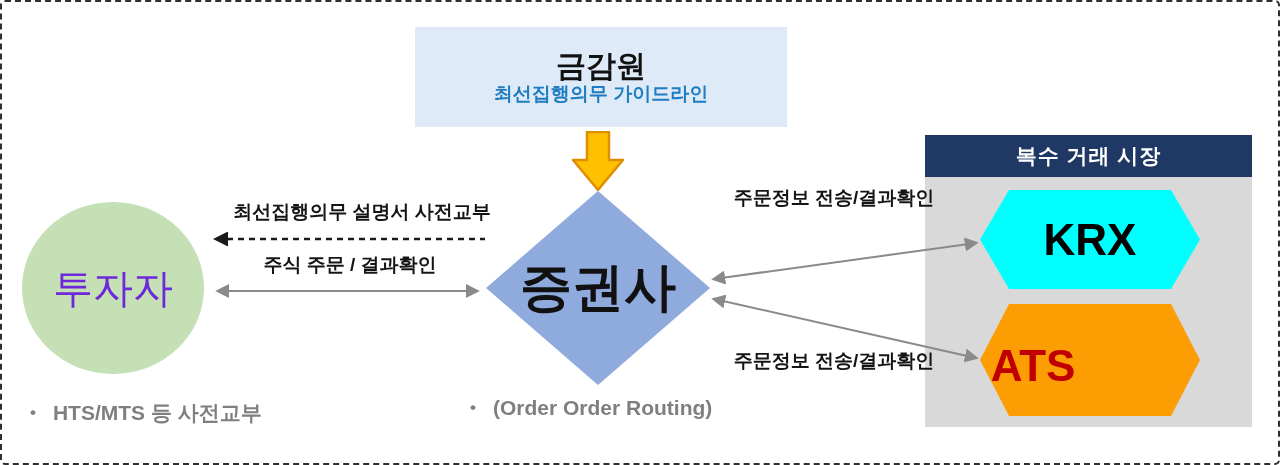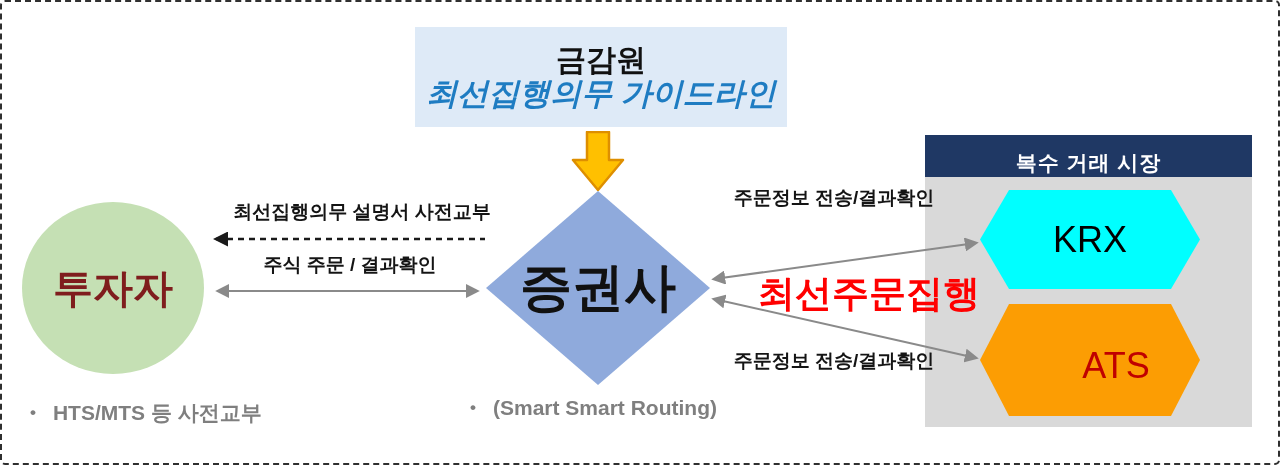--- a/index.html
+++ b/index.html
@@ -6,42 +6,42 @@
   .frame{
     position:relative;width:1280px;height:465px;box-sizing:border-box;
     border:2px dashed #2f2f2f;border-radius:5px;background:#ffffff;
     font-family:"Liberation Sans",sans-serif;overflow:hidden;
   }
   .abs{position:absolute;}
   
   .regulator{left:413px;top:25px;width:372px;height:100px;display:flex;flex-direction:column;
     align-items:center;justify-content:center;gap:3px;}
   .regulator .title{font-size:30px;font-weight:bold;color:#111;line-height:1;}
-  .regulator .subtitle{font-size:31px;font-weight:bold;line-height:1;font-style:italic;}
+  .regulator .subtitle{font-size:19px;font-weight:bold;line-height:1;}
   
   .shape-label{display:flex;align-items:center;justify-content:center;text-align:center;}
   .investor-circle{left:20px;top:200px;width:182px;height:172px;border-radius:50%;
-    font-size:40px;font-weight:bold;color:#7f1d1d;}
+    font-size:40px;font-weight:normal;color:#6d28d9;}
   .diamond-wrap{left:484px;top:189px;width:224px;height:194px;}
   .diamond-label{left:484px;top:189px;width:224px;height:194px;font-size:52px;font-weight:bold;color:#111;}
   
   .flow-label{font-size:19px;font-weight:bold;color:#141414;text-align:center;line-height:1.1;white-space:nowrap;}
   .lbl-predisclosure{left:205px;top:200px;width:310px;}
   .lbl-stock-order{left:198px;top:253px;width:300px;}
   .lbl-orderinfo-top{left:722px;top:186px;width:220px;}
   .lbl-orderinfo-bottom{left:722px;top:349px;width:220px;}
   .lbl-best-exec{left:748px;top:273px;width:238px;font-size:37px;font-weight:bold;
     text-align:center;white-space:nowrap;line-height:1;}
   
   .panel{left:923px;top:133px;width:327px;height:292px;}
-  .panel-header{height:42px;display:flex;align-items:flex-end;justify-content:center;
+  .panel-header{height:42px;display:flex;align-items:center;justify-content:center;
     font-size:21px;font-weight:bold;letter-spacing:1px;}
-  .hex-label{font-size:36px;font-weight:normal;text-align:center;}
+  .hex-label{font-size:44px;font-weight:bold;text-align:center;}
   .hex-krx-label{left:978px;top:188px;width:220px;height:99px;}
-  .hex-ats-label{left:1004px;top:302px;width:220px;height:124px;}
+  .hex-ats-label{left:921px;top:302px;width:220px;height:124px;}
   
   .note{display:flex;align-items:flex-start;font-weight:bold;font-size:21px;line-height:23px;}
   .note .bullet{font-size:17px;margin-right:17px;line-height:23px;}
   .note-1{left:28px;top:399px;}
   .note-2{left:468px;top:394px;}
 </style>
 </head>
 <body>
 
 <div class="frame">
@@ -100,27 +100,26 @@
     <polygon points="29,0 191,0 220,56 191,112 29,112 0,56" fill="#FC9D03"></polygon>
   </svg>
   <div class="abs shape-label hex-label hex-ats-label" style="color: rgb(192, 0, 0);">ATS</div>
 
   <svg class="abs" style="left:703px;top:232px;" width="280" height="132">
     <line x1="9" y1="45" x2="271" y2="9" stroke-width="2" marker-start="url(#ah-gray)" marker-end="url(#ah-gray)" stroke="#8A8A8A"></line>
     <line x1="9" y1="65" x2="271" y2="124" stroke-width="2" marker-start="url(#ah-gray)" marker-end="url(#ah-gray)" stroke="#8A8A8A"></line>
   </svg>
 
   <div class="abs flow-label lbl-orderinfo-top">주문정보 전송/결과확인</div>
-  <div class="abs lbl-best-exec" style="color: rgb(255, 0, 0);">최선주문집행</div>
   <div class="abs flow-label lbl-orderinfo-bottom">주문정보 전송/결과확인</div>
 
   <div class="abs note note-1" style="color: rgb(127, 127, 127);">
     <span class="bullet">•</span>
     <span>HTS/MTS 등 사전교부</span>
   </div>
   <div class="abs note note-2" style="color: rgb(127, 127, 127);">
     <span class="bullet">•</span>
     <span>
-      <div>(Smart Smart Routing)</div>
+      <div>(Order Order Routing)</div>
     </span>
   </div>
 
 </div>
 
 </body></html>

